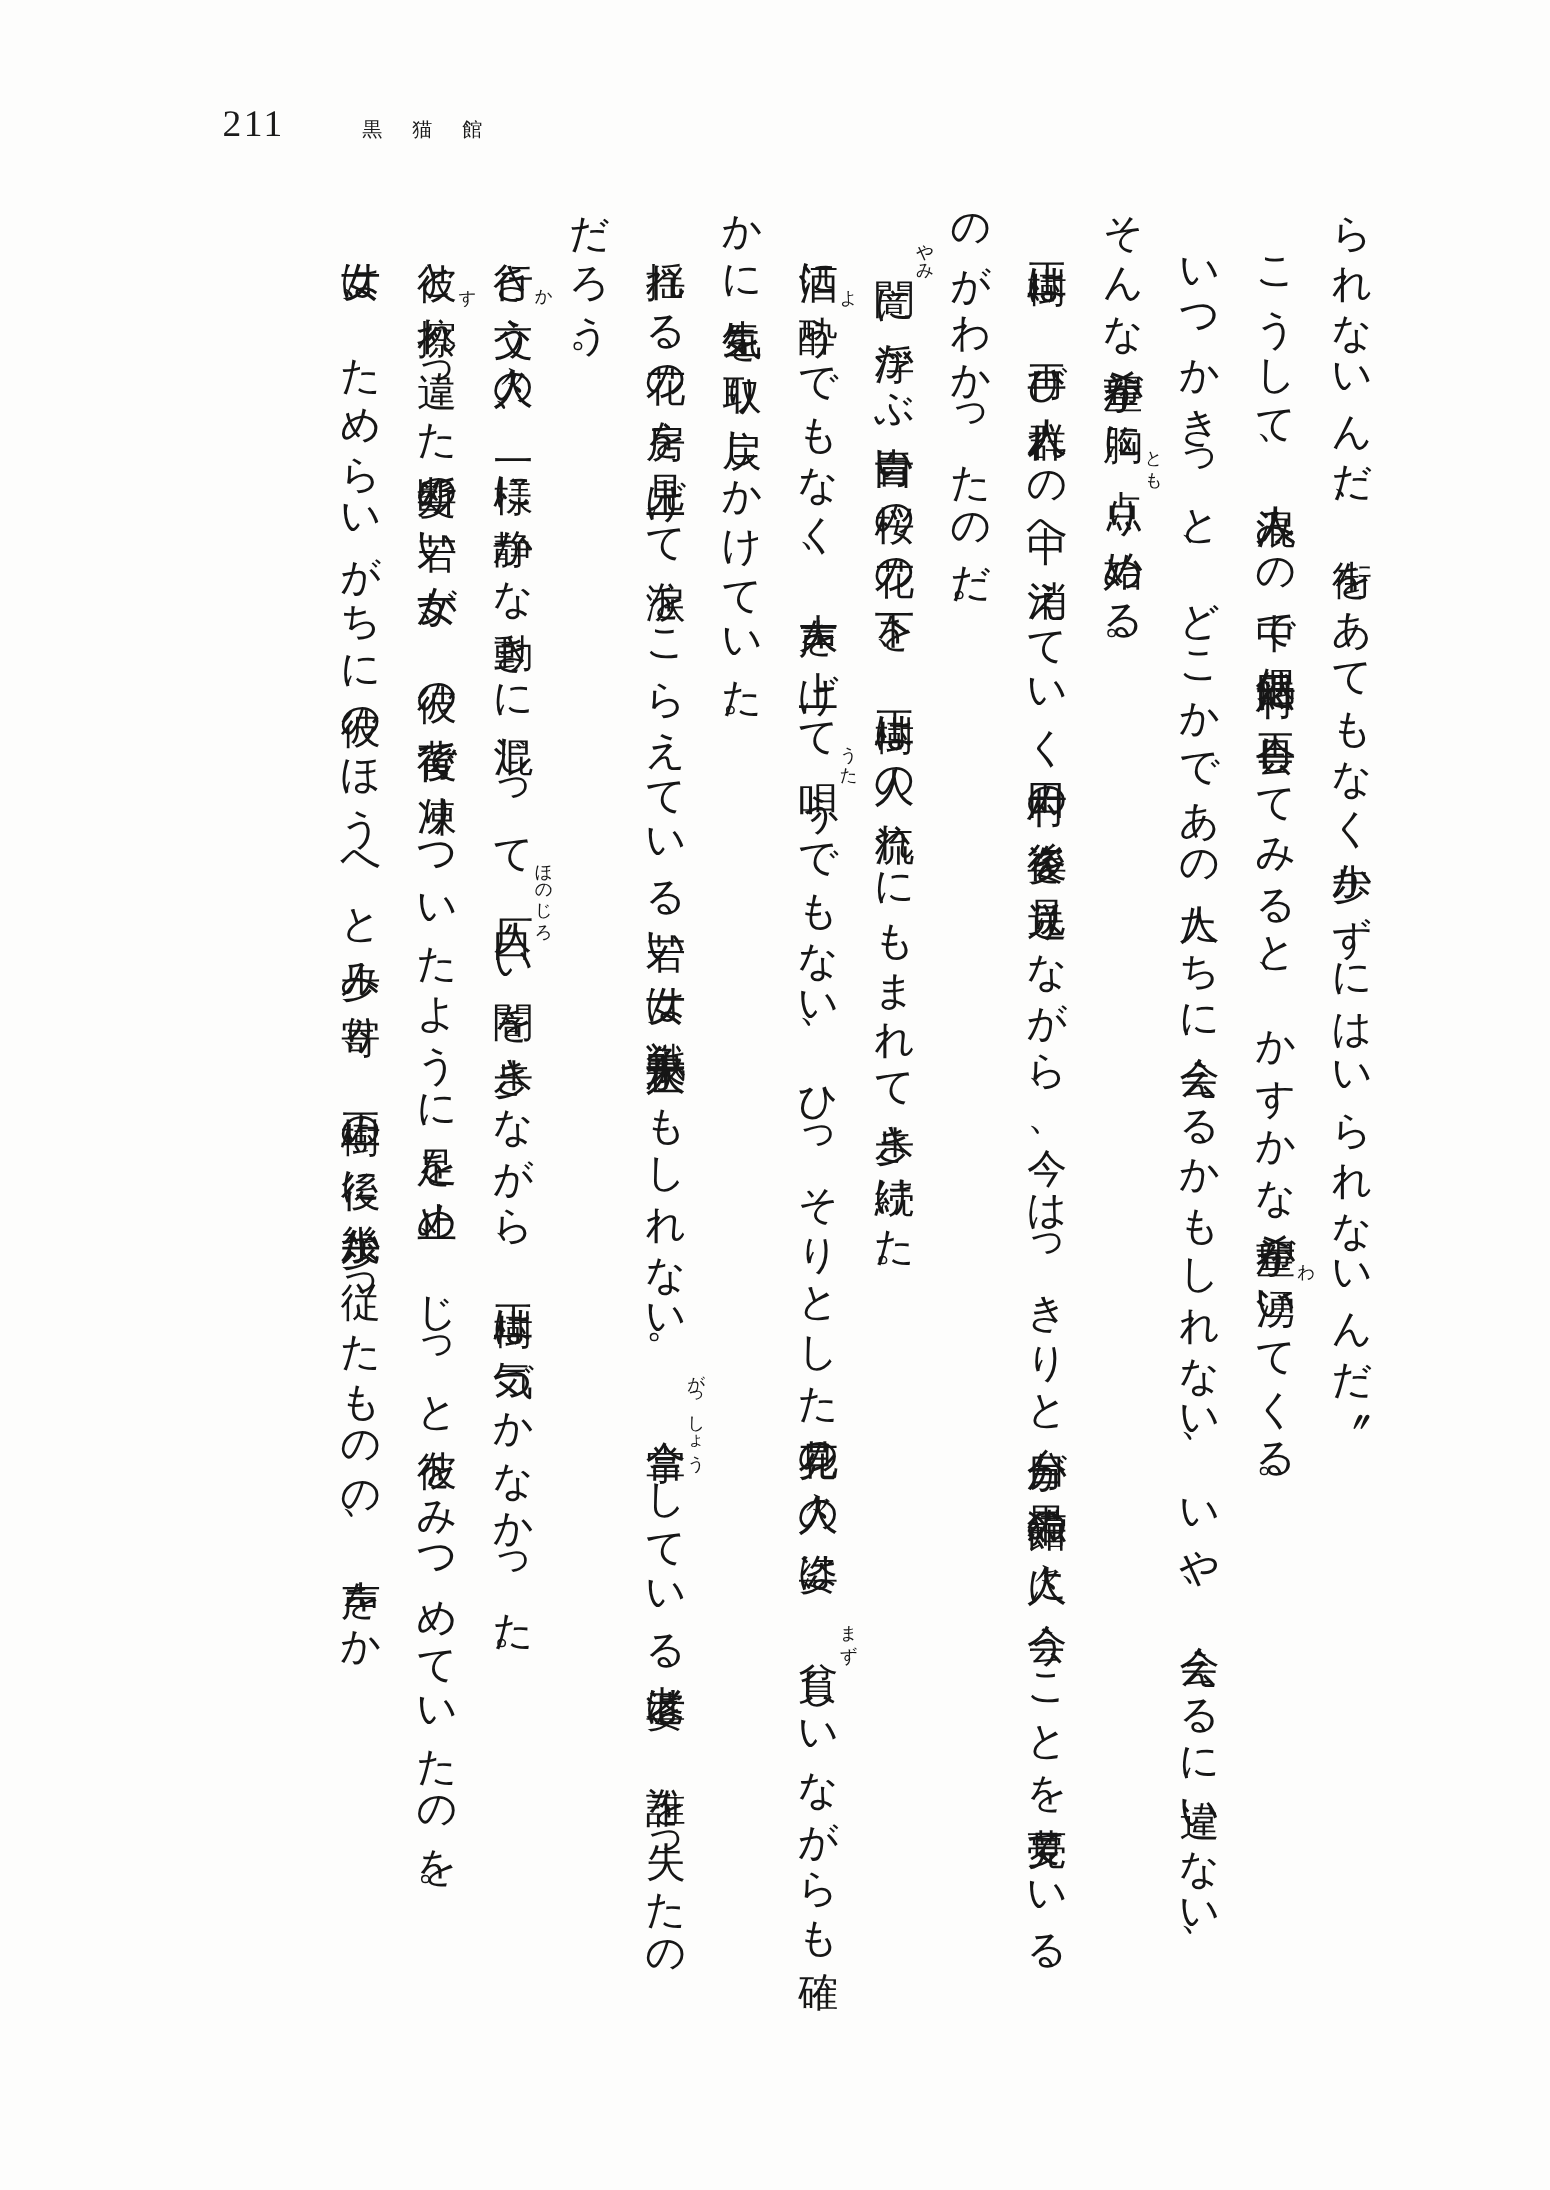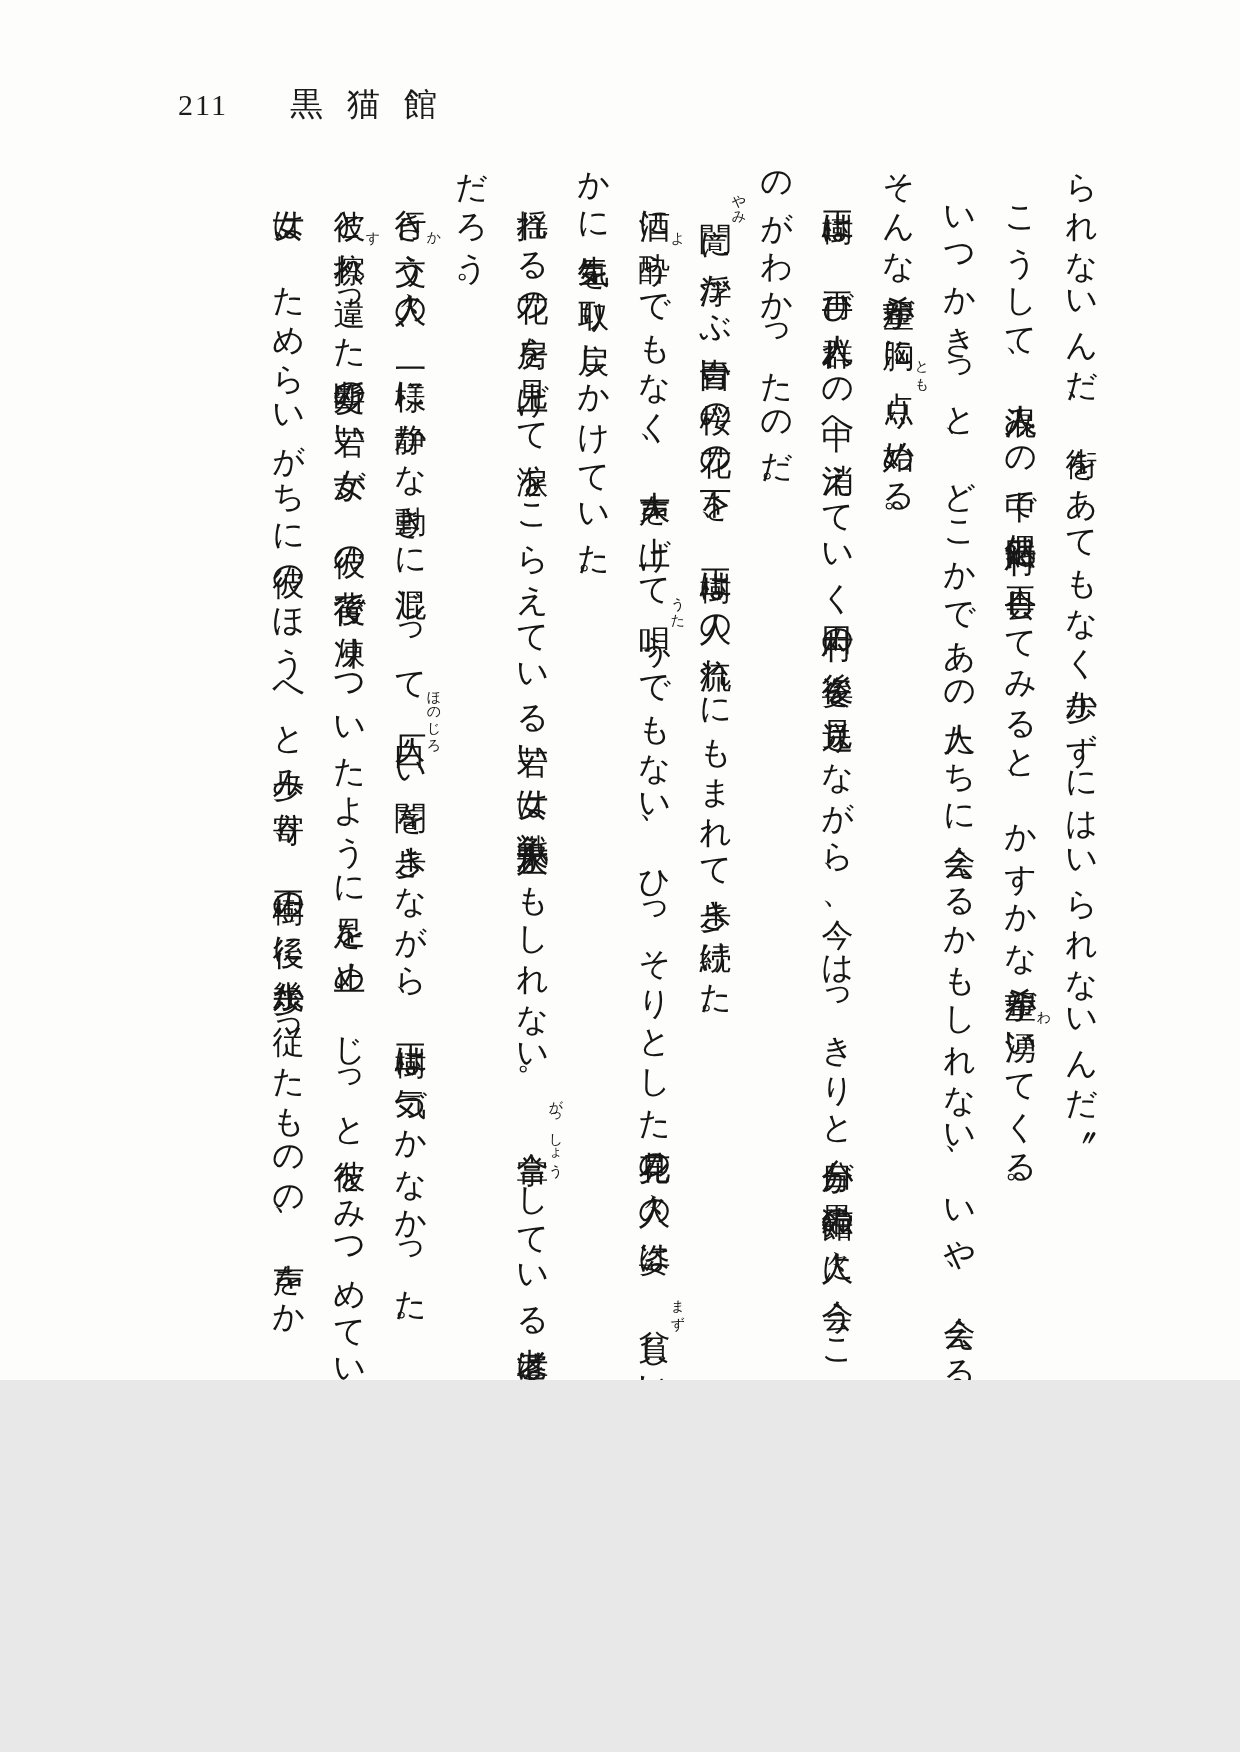--- a/index.html
+++ b/index.html
@@ -3,21 +3,21 @@
 <meta charset="utf-8">
 <style>
   html, body {
     margin: 0;
     padding: 0;
     background: #e8e8e8;
   }
   .page {
     position: relative;
     width: 1240px;
-    height: 1380px;
+    height: 1752px;
     margin: 0 auto;
     background: #fdfdfc;
     overflow: hidden;
     font-family: "Liberation Serif", "DejaVu Serif", serif;
     color: #1b1b1b;
   }
   
   .running-head {
     position: absolute;
     top: 82px;
@@ -25,22 +25,23 @@
     display: flex;
     align-items: baseline;
     white-space: nowrap;
   }
   .page-num {
     font-size: 30px;
     letter-spacing: 2px;
   }
   .book-title {
     margin-left: 62px;
-    font-size: 33px;
+    font-size: 16px;
     letter-spacing: 24px;
+    margin-top: 12px;
   }
   
   .text-block {
     position: absolute;
     top: 150px;
     right: 128px;
     height: 1427px;            
     writing-mode: vertical-rl;
     -webkit-writing-mode: vertical-rl;
     text-orientation: mixed;

